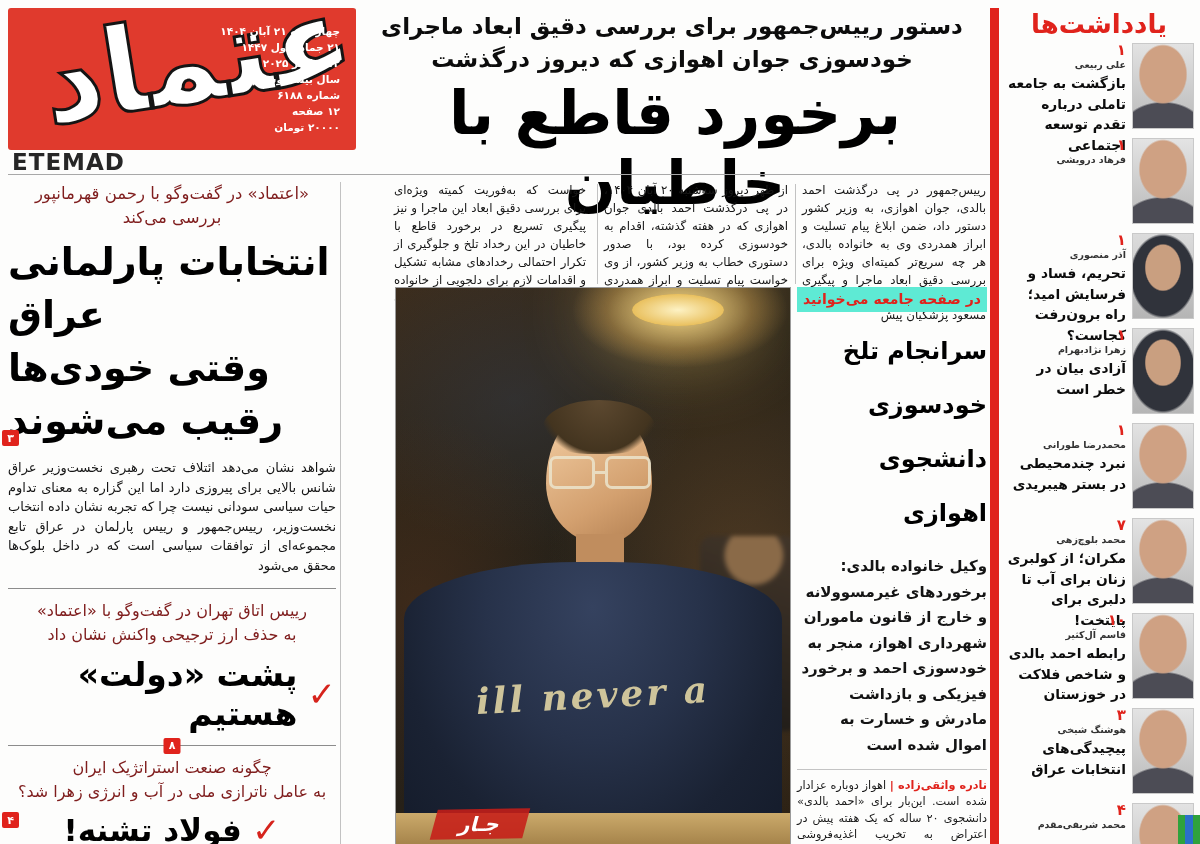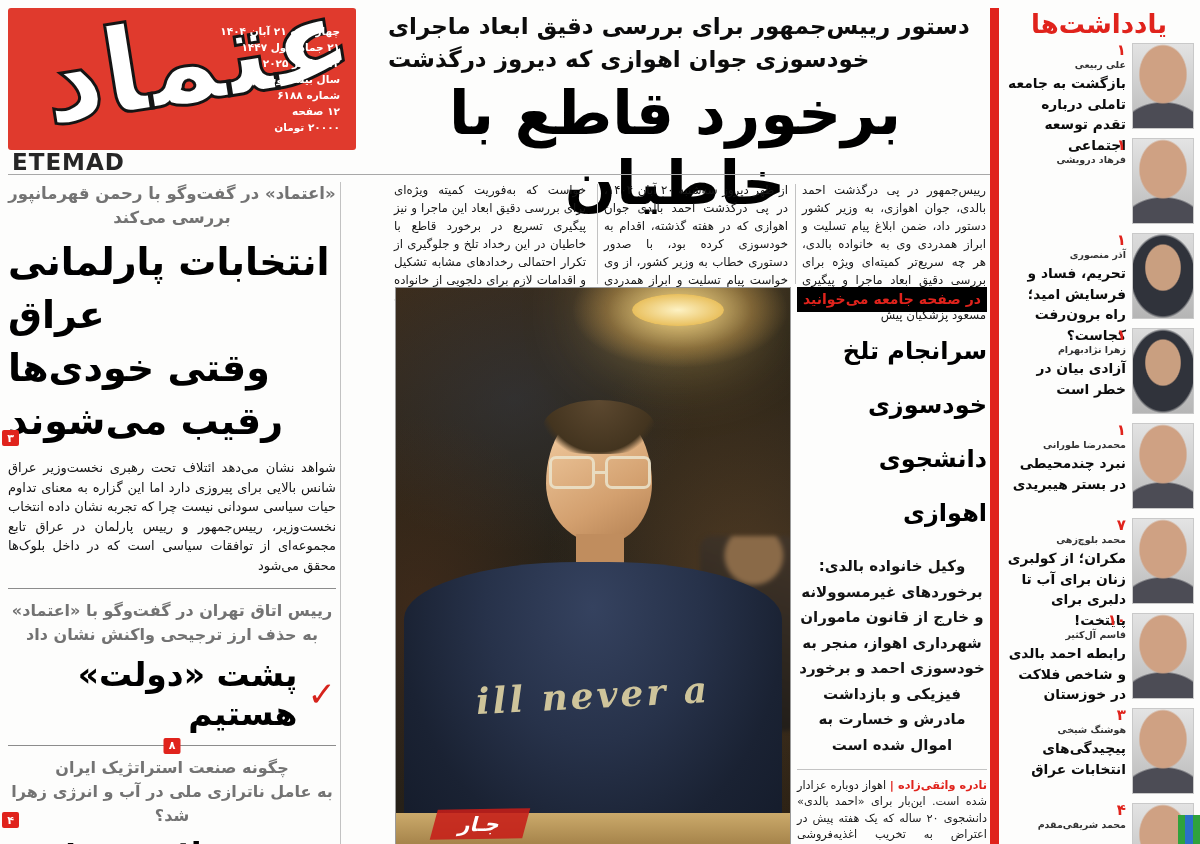--- a/index.html
+++ b/index.html
@@ -14,33 +14,33 @@
   .logo-fa{position:absolute;left:-14px;top:-12px;width:400px;font-size:118px;font-weight:bold;color:#fff;
            line-height:1.1;letter-spacing:-6px;transform:rotate(-9deg);
            -webkit-text-stroke:3px #141414;text-stroke:3px #141414;direction:rtl;}
   .dates{position:absolute;right:16px;top:15px;z-index:3;color:#fff;font-size:10.5px;font-weight:bold;
          line-height:16px;text-align:right;direction:rtl;}
   .etemad-row{left:12px;top:149px;width:700px;display:flex;align-items:center;gap:14px;}
   .etemad-latin{font-size:23px;font-weight:bold;color:#262626;letter-spacing:1px;}
   .latin-strip{font-size:11.5px;font-weight:bold;color:#1c1c1c;letter-spacing:.2px;}
 
   
-  .lead-kicker{left:388px;top:10px;width:600px;text-align:left;font-size:23px;font-weight:bold;
+  .lead-kicker{left:372px;top:10px;width:600px;text-align:center;font-size:23px;font-weight:bold;
                line-height:33px;color:#0c0c0c;}
   .lead-headline{left:360px;top:78px;width:630px;text-align:center;font-size:60px;font-weight:bold;color:#000;}
   .rule-h{left:8px;top:174px;width:982px;height:1px;background:#a8a8a8;}
   .lead-col{top:182px;font-size:11.8px;line-height:17.9px;text-align:justify;color:#161616;}
   .lc1{left:802px;width:184px;}
   .lc2{left:604px;width:184px;}
   .lc3{left:394px;width:192px;}
   .vline{width:1px;background:#c2c2c2;}
 
   
   .leftcol{left:8px;top:182px;width:328px;}
-  .kicker-s{font-size:16.5px;font-weight:bold;text-align:center;line-height:24px;color:#737373;}
+  .kicker-s{font-size:16.5px;font-weight:normal;text-align:center;line-height:24px;color:#7f1d1d;}
   .hl-big{font-size:38px;font-weight:bold;text-align:left;line-height:53px;color:#000;margin-top:6px;}
   .body-s{font-size:13px;line-height:19.6px;text-align:justify;color:#151515;margin-top:10px;}
   .divider{position:relative;border-top:1px solid #8c8c8c;margin:12px 0 10px 0;}
   .badge{position:absolute;width:17px;height:16px;background:#e0231c;color:#fff;font-size:11px;font-weight:bold;
          display:flex;align-items:center;justify-content:center;border-radius:2px;}
   .badge.center{left:50%;top:-8px;transform:translateX(-50%);}
   .edge-badge{width:17px;height:16px;background:#e0231c;color:#fff;font-size:11px;font-weight:bold;
          display:flex;align-items:center;justify-content:center;border-radius:2px;}
   .check-line{display:flex;align-items:center;justify-content:center;gap:10px;margin-top:8px;}
   .check{color:#d6231c;font-size:34px;font-weight:bold;line-height:1;}
@@ -78,24 +78,24 @@
                         linear-gradient(200deg,rgba(66,54,42,.92),rgba(28,26,24,.95));
              filter:blur(2px);}
   .tabletop{position:absolute;left:0;bottom:0;width:100%;height:32px;
             background:linear-gradient(#cbaa6b,#a5834a);}
   .watermark{position:absolute;left:38px;bottom:6px;transform:skewX(-16deg) rotate(-1deg);
              background:rgba(198,30,24,.88);color:#fff;font-size:20px;font-weight:bold;
              padding:3px 26px;letter-spacing:5px;direction:rtl;}
 
   
   .society{left:797px;top:287px;width:190px;}
-  .soc-label{background:#000000;color:#e0231c;font-size:14px;font-weight:bold;text-align:center;
+  .soc-label{background:#5eead4;color:#e0231c;font-size:14px;font-weight:bold;text-align:center;
              line-height:25px;height:25px;}
   .soc-headline{margin-top:12px;font-size:24px;font-weight:bold;line-height:54px;text-align:right;color:#000;}
-  .soc-summary{margin-top:14px;font-size:15px;font-weight:bold;line-height:25.5px;text-align:center;color:#141414;}
+  .soc-summary{margin-top:14px;font-size:15px;font-weight:bold;line-height:25.5px;text-align:right;color:#141414;}
   .soc-byline-block{margin-top:11px;border-top:1px solid #c4c4c4;padding-top:8px;
                     font-size:11.3px;line-height:16.3px;text-align:justify;color:#1a1a1a;}
   .red-bold{color:#e0231c;font-weight:bold;}
 
   
   .redbar{left:990px;top:8px;width:9px;height:836px;background:#e0231c;}
   .sidebar{left:1004px;top:8px;width:190px;height:836px;overflow:hidden;}
   .sb-title{color:#e0231c;font-size:26px;font-weight:bold;text-align:center;line-height:30px;margin:1px 0 2px;}
   .sb-item{height:95px;display:flex;direction:rtl;gap:6px;align-items:flex-start;padding-top:2px;box-sizing:border-box;}
   .avatar{width:62px;height:86px;flex-shrink:0;border:1px solid #c9c9c9;box-sizing:border-box;

